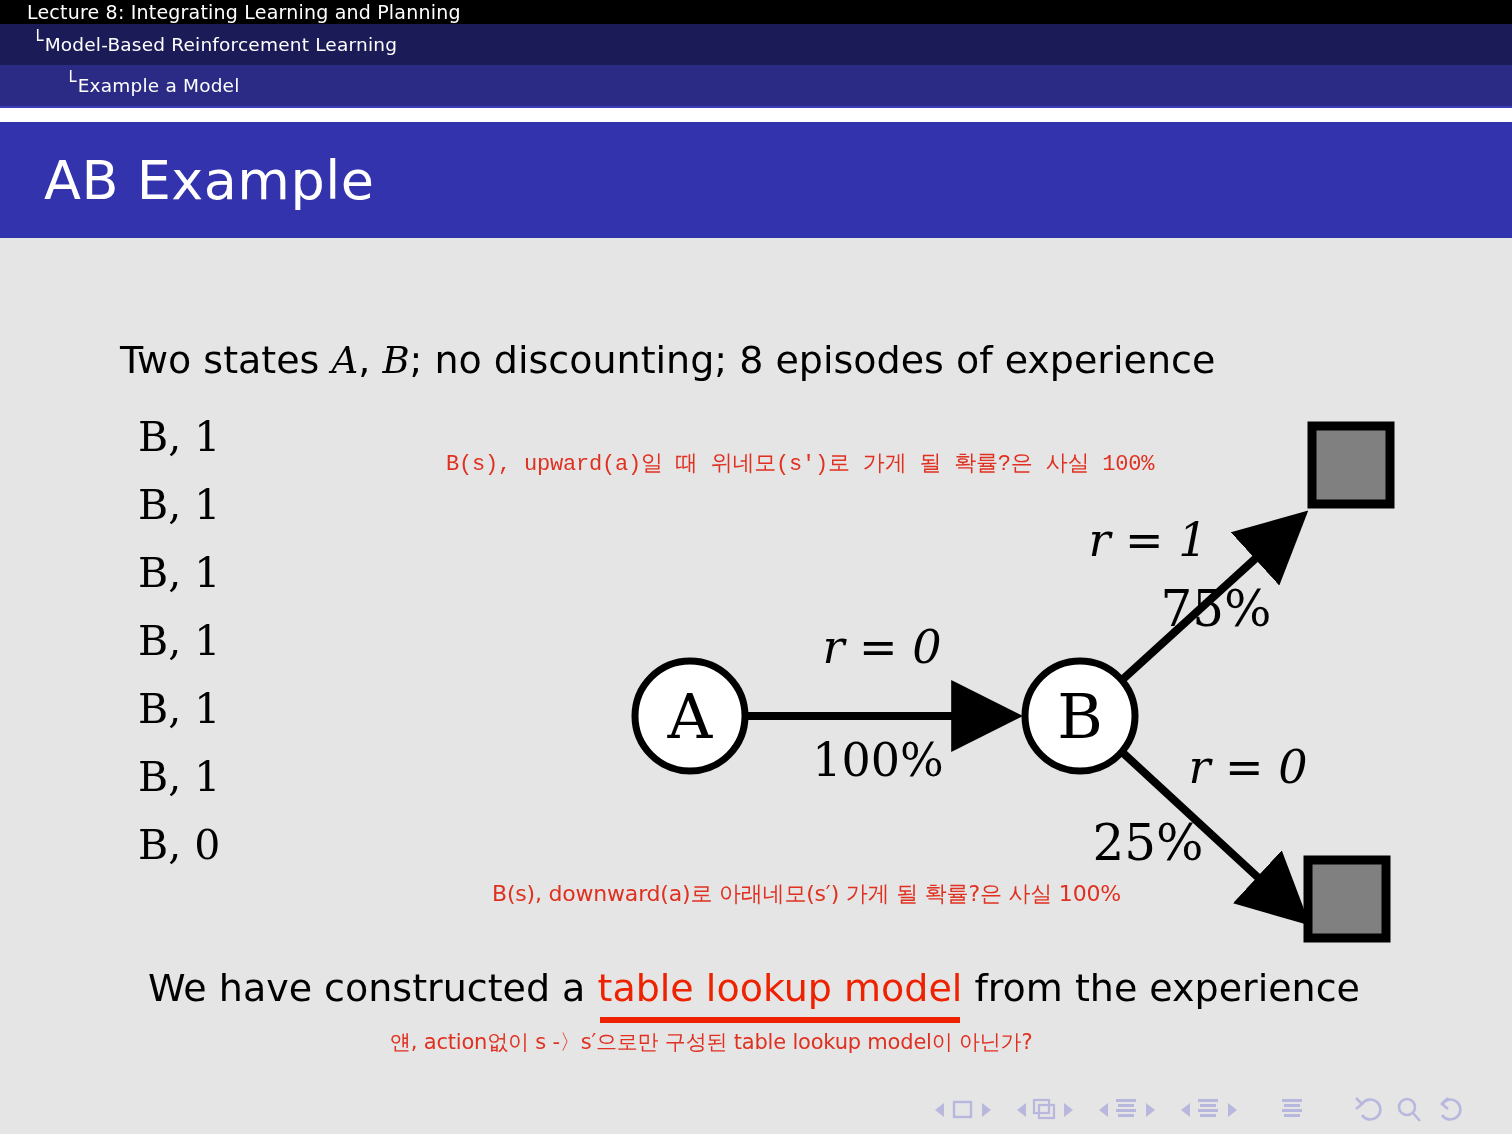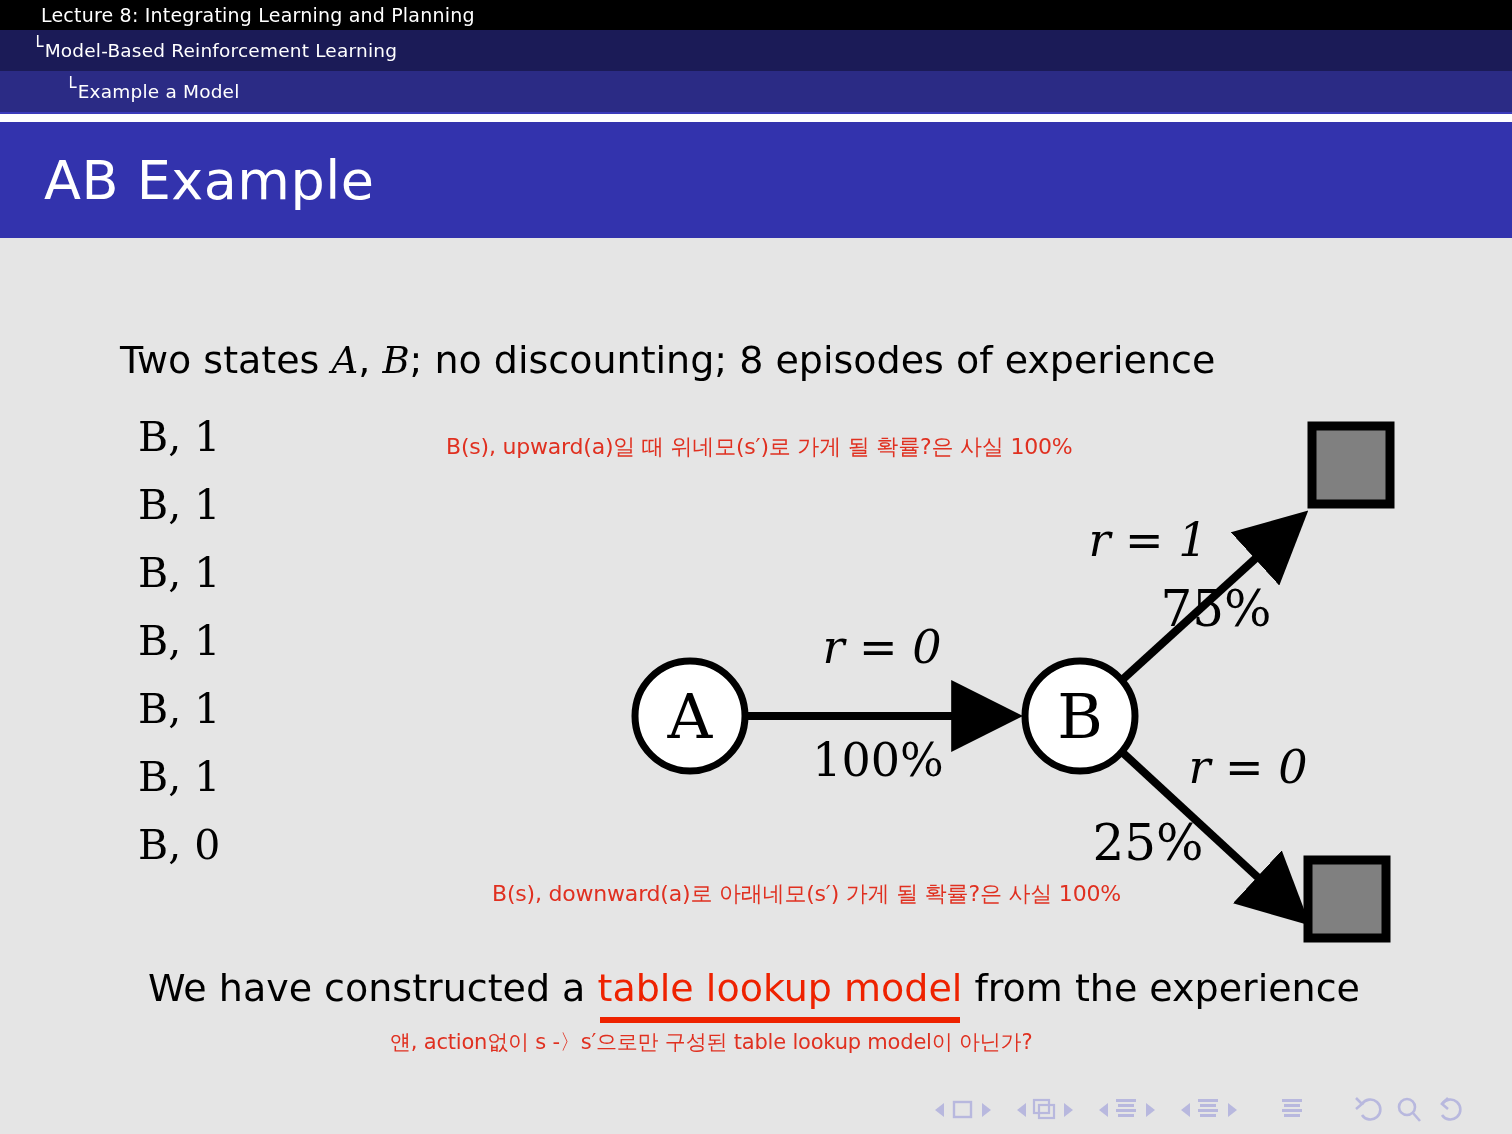--- a/index.html
+++ b/index.html
@@ -25,24 +25,24 @@
     width: 100%;
     box-sizing: border-box;
     color: #ffffff;
     font-family: "DejaVu Sans", sans-serif;
     white-space: nowrap;
     display: flex;
     align-items: center;
     letter-spacing: 0.2px;
   }
   .nav-band-0 {
-    height: 30px;
+    height: 24px;
     background: #000000;
     font-size: 19px;
-    padding-left: 41px;
+    padding-left: 27px;
   }
   .nav-band-1 {
     height: 41px;
     background: #1b1b57;
     font-size: 18.5px;
     padding-left: 32px;
   }
   .nav-band-2 {
     height: 41px;
     background: #2b2b85;
@@ -129,21 +129,21 @@
 
   
   .annot {
     position: absolute;
     color: #e03020;
     font-family: "DejaVu Sans", sans-serif;
     font-size: 22px;
     white-space: nowrap;
     letter-spacing: -0.2px;
   }
-  .annot-up    { top: 194px; left: 446px; }
+  .annot-up    { top: 210px; left: 446px; font-family: Liberation Mono, monospace; }
   .annot-down  { top: 641px; left: 492px; }
   .annot-final { top: 790px; left: 390px; font-size: 21px; }
 
   .closing-line {
     position: absolute;
     top: 728px;
     left: 120px;
     font-size: 38px;
     color: #000000;
     font-family: "DejaVu Sans", sans-serif;

